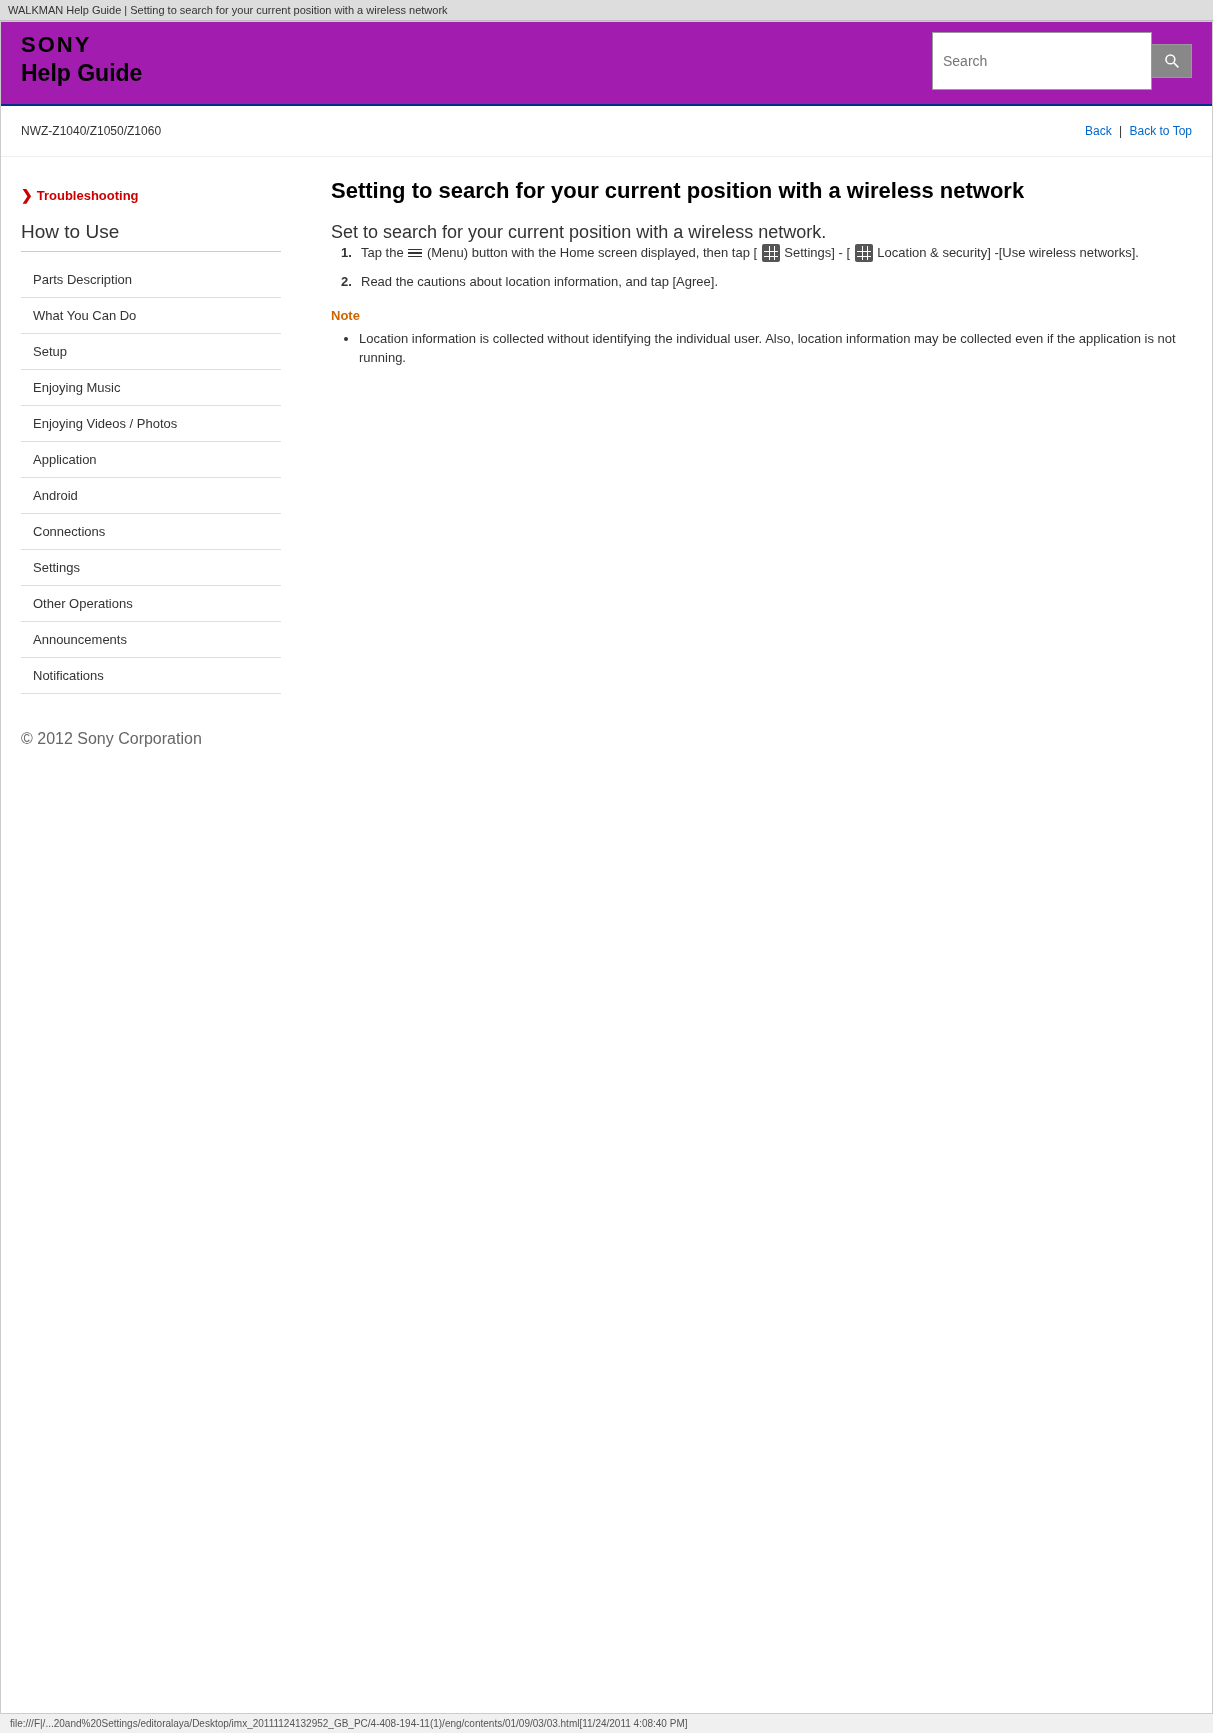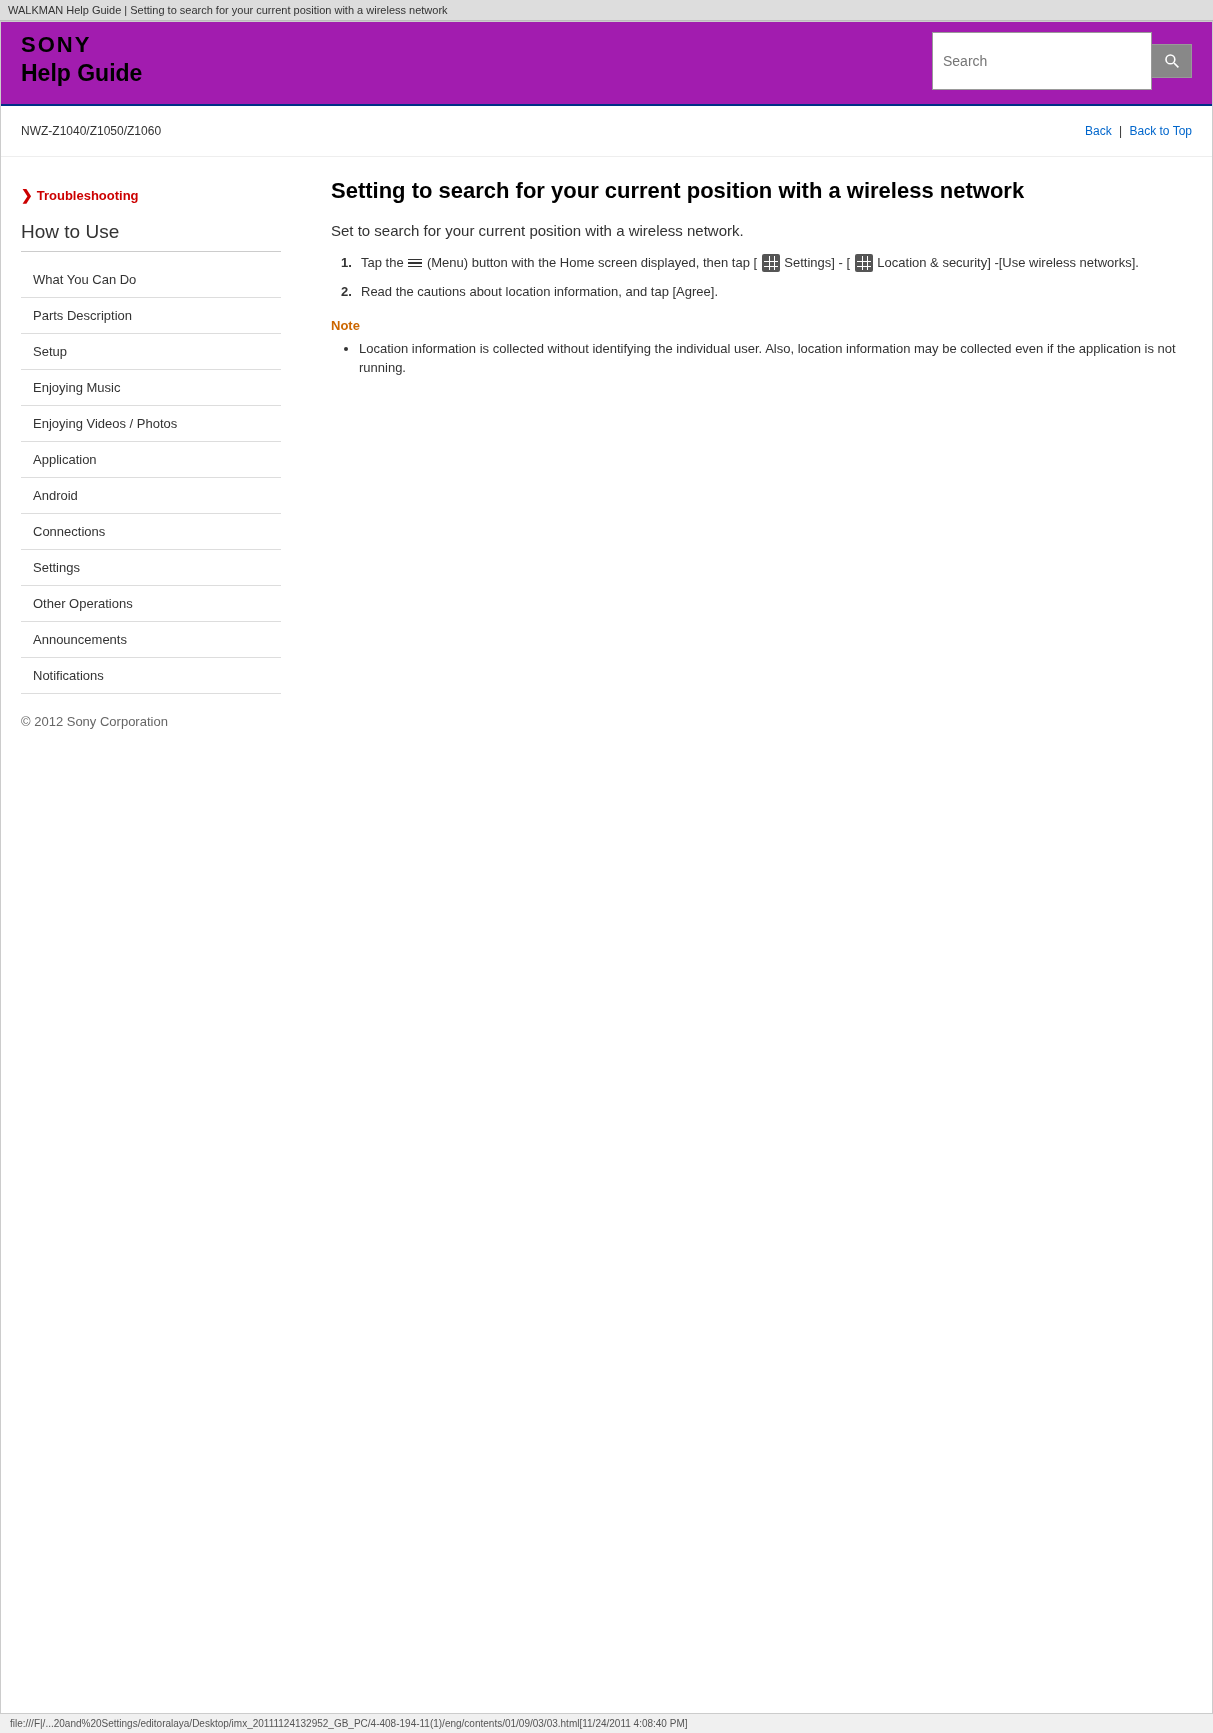--- a/index.html
+++ b/index.html
@@ -136,40 +136,39 @@
     .sidebar-item {
       display: block;
       padding: 10px 12px;
       border-bottom: 1px solid #ddd;
       color: #333;
       text-decoration: none;
       font-size: 13px;
       cursor: pointer;
     }
     .sidebar-copyright {
-      font-size: 13px;
+      font-size: 16px;
       color: #666;
-      margin-top: 20px;
+      margin-top: 36px;
     }
     
     .main-content {
       flex: 1;
       padding: 20px 30px 20px 30px;
     }
     .page-title {
       font-size: 22px;
       font-weight: bold;
       color: #000;
       margin-bottom: 16px;
       line-height: 1.3;
     }
     .intro-text {
-      font-size: 15px;
-      color: #333;
-      margin-bottom: 14px;
+      font-size: 18px;
+      color: #333;
     }
     .steps-list {
       list-style: none;
       counter-reset: steps;
       margin-bottom: 16px;
       padding-left: 10px;
     }
     .steps-list li {
       counter-increment: steps;
       margin-bottom: 10px;
@@ -311,24 +310,24 @@
 
       <a class="troubleshooting-link" href="#">
         <span class="troubleshooting-arrow">❯</span>
         <span>Troubleshooting</span>
       </a>
 
       <div class="sidebar-section-title">How to Use</div>
 
       <div>
         <a class="sidebar-item" href="#">
+          <span>Parts Description</span>
+        </a>
+        <a class="sidebar-item" href="#">
           <span>What You Can Do</span>
-        </a>
-        <a class="sidebar-item" href="#">
-          <span>Parts Description</span>
         </a>
         <a class="sidebar-item" href="#">
           <span>Setup</span>
         </a>
         <a class="sidebar-item" href="#">
           <span>Enjoying Music</span>
         </a>
         <a class="sidebar-item" href="#">
           <span>Enjoying Videos / Photos</span>
         </a>

